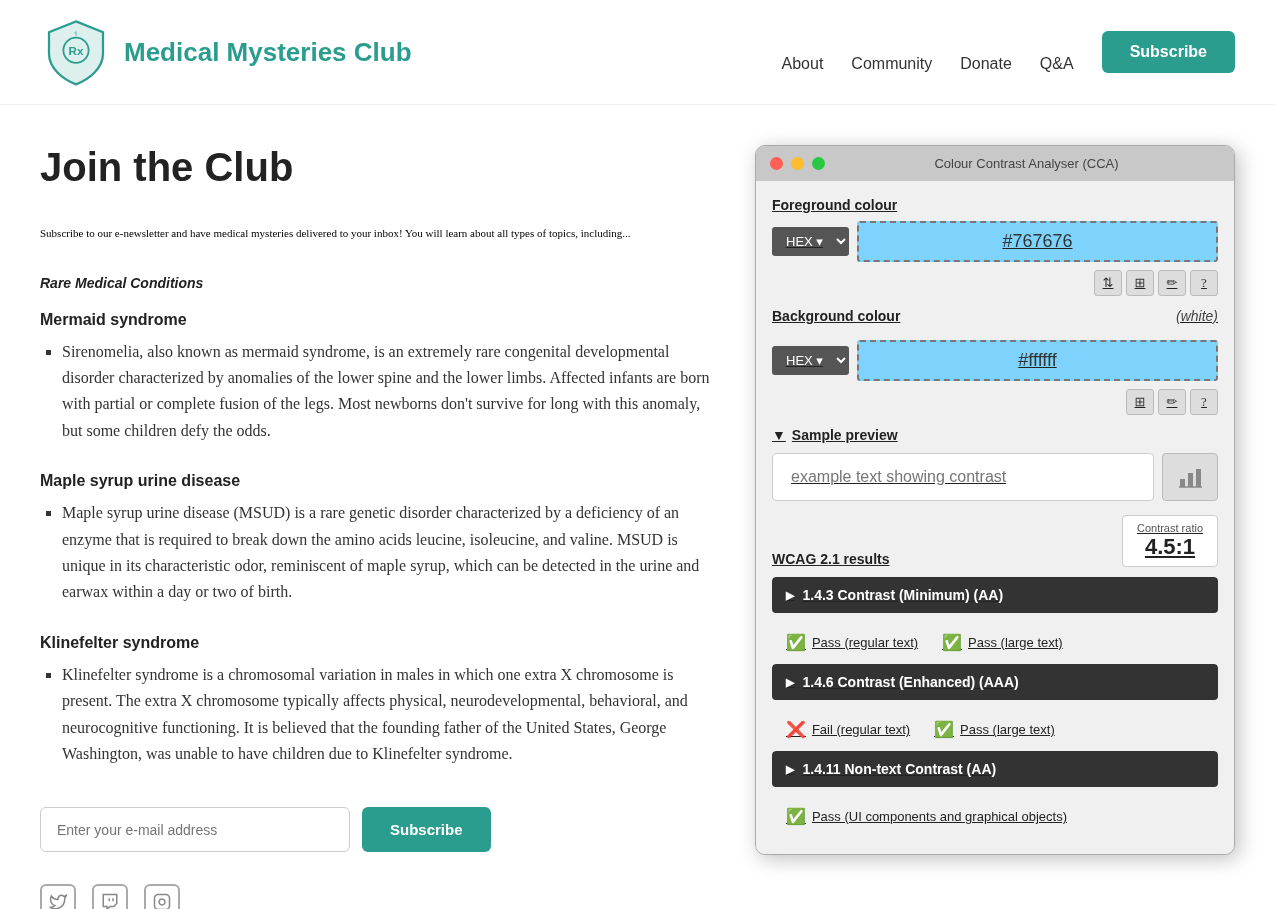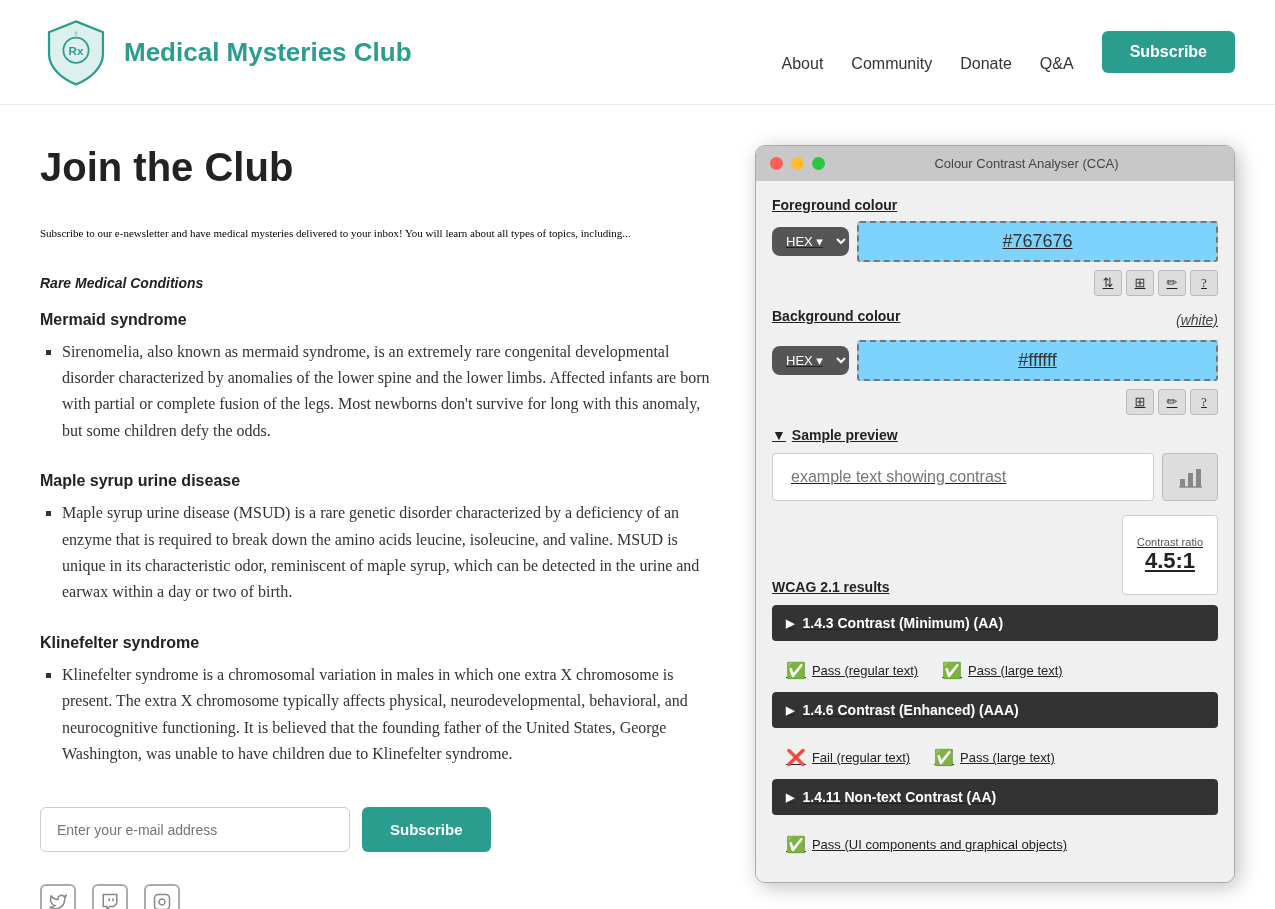--- a/index.html
+++ b/index.html
@@ -43,37 +43,37 @@
     .tb-dot { width: 13px; height: 13px; border-radius: 50%; }
     .tb-red { background: #ff5f57; }
     .tb-yellow { background: #febc2e; }
     .tb-green { background: #28c840; }
     .cca-title-text { flex: 1; text-align: center; font-size: 13px; font-family: Arial, sans-serif; color: #444; font-weight: normal; }
 
     .cca-body { padding: 16px; background: #f0f0f0; text-decoration: underline; }
 
     .section-label { font-size: 14px; font-weight: bold; font-family: Arial, sans-serif; color: #222; margin-bottom: 8px; }
     .color-row { display: flex; align-items: center; gap: 8px; margin-bottom: 8px; }
-    .hex-select { background: #555; color: #fff; border: none; padding: 6px 10px; font-size: 13px; border-radius: 8px; cursor: pointer; font-family: Arial, sans-serif; }
+    .hex-select { background: #555; color: #fff; border: none; padding: 6px 10px; font-size: 13px; border-radius: 3px; cursor: pointer; font-family: Arial, sans-serif; }
     .hex-input { flex: 1; background: #7dd3fc; border: 2px dashed #777; padding: 8px 12px; font-size: 18px; font-family: Arial, sans-serif; text-align: center; color: #333; border-radius: 3px; }
     .tool-icons { display: flex; gap: 4px; justify-content: flex-end; margin-bottom: 12px; }
     .tool-icon-btn { background: #ddd; border: 1px solid #bbb; border-radius: 3px; width: 28px; height: 26px; display: flex; align-items: center; justify-content: center; cursor: pointer; font-size: 13px; color: #333; }
 
-    .bg-label-row { display: flex; align-items: center; justify-content: space-between; margin-bottom: 8px; }
+    .bg-label-row { display: flex; justify-content: space-between; margin-bottom: 8px; }
     .white-italic { font-style: italic; font-size: 14px; font-family: Arial, sans-serif; color: #444; }
 
     .sample-preview-section { margin-top: 12px; }
     .sample-header { font-size: 14px; font-weight: bold; font-family: Arial, sans-serif; color: #222; margin-bottom: 10px; display: flex; align-items: center; gap: 6px; }
     .sample-preview-row { display: flex; gap: 8px; align-items: stretch; margin-bottom: 14px; }
     .sample-text-box { flex: 1; background: #fff; border: 1px solid #ccc; border-radius: 4px; padding: 14px 18px; font-size: 16px; font-family: Arial, sans-serif; color: #767676; display: flex; align-items: center; }
     .sample-chart-btn { background: #ddd; border: 1px solid #bbb; border-radius: 4px; width: 56px; display: flex; align-items: center; justify-content: center; cursor: pointer; font-size: 22px; color: #555; }
 
     .wcag-row { display: flex; align-items: flex-end; justify-content: space-between; margin-bottom: 10px; }
     .wcag-title { font-size: 14px; font-weight: bold; font-family: Arial, sans-serif; color: #222; }
-    .contrast-ratio-box { background: #fff; border: 1px solid #ccc; border-radius: 4px; padding: 20px 14px; text-align: center; }
+    .contrast-ratio-box { background: #fff; border: 1px solid #ccc; border-radius: 4px; padding: 6px 14px; text-align: center; }
     .contrast-label { font-size: 11px; font-family: Arial, sans-serif; color: #555; }
     .contrast-value { font-size: 22px; font-weight: bold; font-family: Arial, sans-serif; color: #222; }
 
     .wcag-item { background: #333; color: #fff; border-radius: 4px; padding: 10px 14px; margin-bottom: 8px; }
     .wcag-item-header { display: flex; align-items: center; gap: 8px; font-size: 14px; font-family: Arial, sans-serif; font-weight: bold; cursor: pointer; }
     .play-icon { font-size: 11px; }
     .wcag-results { display: flex; gap: 24px; padding: 8px 14px 2px 14px; background: #f0f0f0; border-radius: 0 0 4px 4px; margin-top: 2px; flex-wrap: wrap; }
     .wcag-result { display: flex; align-items: center; gap: 6px; font-size: 13px; font-family: Arial, sans-serif; color: #222; padding: 4px 0; }
     .check-icon { color: #2a9d8f; font-size: 16px; }
     .fail-icon { color: #e74c3c; font-size: 16px; }

